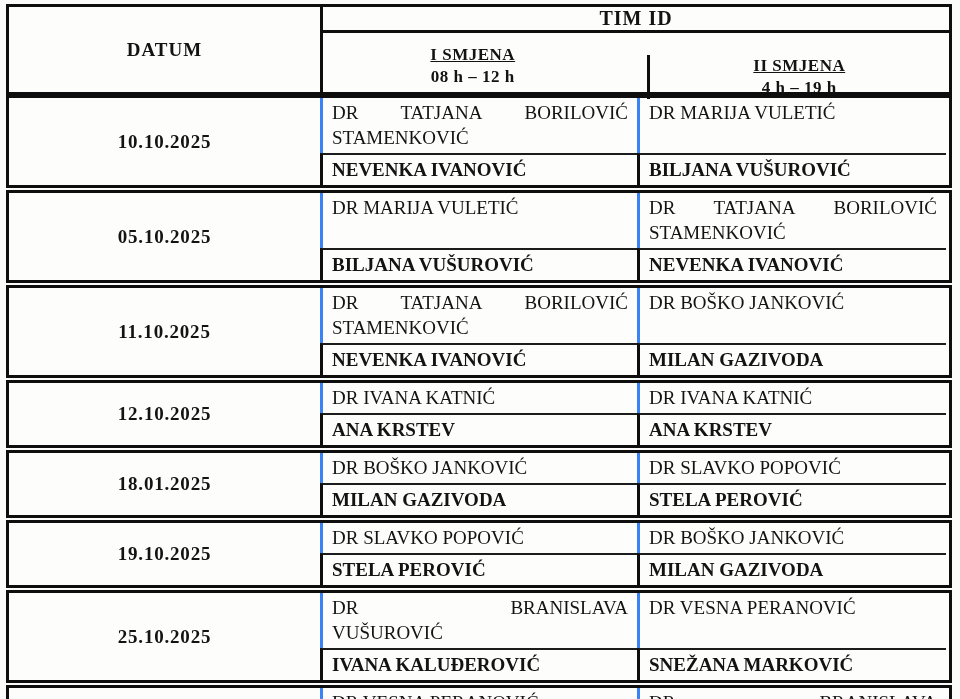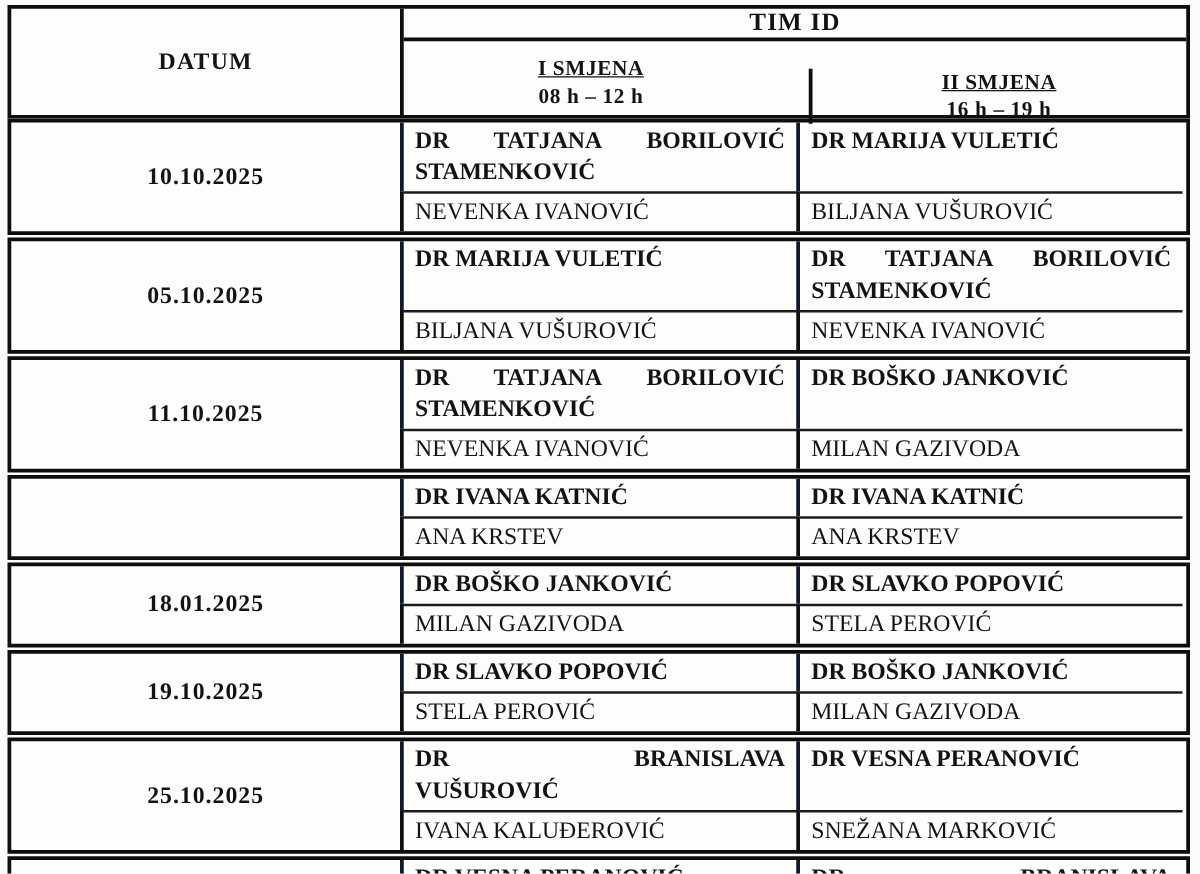--- a/index.html
+++ b/index.html
@@ -90,36 +90,36 @@
     grid-row: 1 / span 2;
     display: flex;
     align-items: center;
     justify-content: center;
     font-weight: bold;
     font-size: 19px;
     letter-spacing: .8px;
   }
   .doc-cell {
     grid-row: 1;
-    border-left: 3px solid #0f172a;
+    border-left: 3px solid #3b82f6;
     padding: 2px 9px 3px 9px;
-    font-weight: bold;
+    font-weight: normal;
     font-size: 19px;
     line-height: 25px;
     min-height: 25px;
     box-sizing: border-box;
   }
   .doc-cell.c1 { grid-column: 2; }
   .doc-cell.c2 { grid-column: 3; }
   .nur-cell {
     grid-row: 2;
     border-left: 3px solid #0e0e0e;
     border-top: 2px solid #1c1c1c;
     padding: 2px 9px 3px 9px;
-    font-weight: normal;
+    font-weight: bold;
     font-size: 19px;
     line-height: 25px;
     min-height: 25px;
     box-sizing: border-box;
   }
   .nur-cell.c1 { grid-column: 2; }
   .nur-cell.c2 { grid-column: 3; }
 
   .doc-line { white-space: nowrap; }
   .doc-line.just {
@@ -137,21 +137,21 @@
       <div class="hdr-datum">DATUM</div>
       <div class="hdr-right">
         <div class="hdr-tim">TIM ID</div>
         <div class="hdr-shifts">
           <div class="hdr-shift s1">
             <span class="shift-name">I SMJENA</span>
             <span class="shift-hours">08 h – 12 h</span>
           </div>
           <div class="hdr-shift s2">
             <span class="shift-name">II SMJENA</span>
-            <span class="shift-hours">16 h – 19 h</span>
+            <span class="shift-hours">4 h – 19 h</span>
           </div>
         </div>
       </div>
     </div>
 
     <div id="rows-container">
   <div class="box row">
     <div class="date-cell">
       <span>10.10.2025</span>
     </div>
@@ -214,20 +214,23 @@
           </div>
     <div class="nur-cell c1">
       <span>NEVENKA IVANOVIĆ</span>
     </div>
     <div class="nur-cell c2">
       <span>MILAN GAZIVODA</span>
     </div>
   </div>
 
   <div class="box row">
+    <div class="date-cell">
+      <span>12.10.2025</span>
+    </div>
     <div class="doc-cell c1">
             <div class="doc-line">DR IVANA KATNIĆ</div>
           </div>
     <div class="doc-cell c2">
             <div class="doc-line">DR IVANA KATNIĆ</div>
           </div>
     <div class="nur-cell c1">
       <span>ANA KRSTEV</span>
     </div>
     <div class="nur-cell c2">

